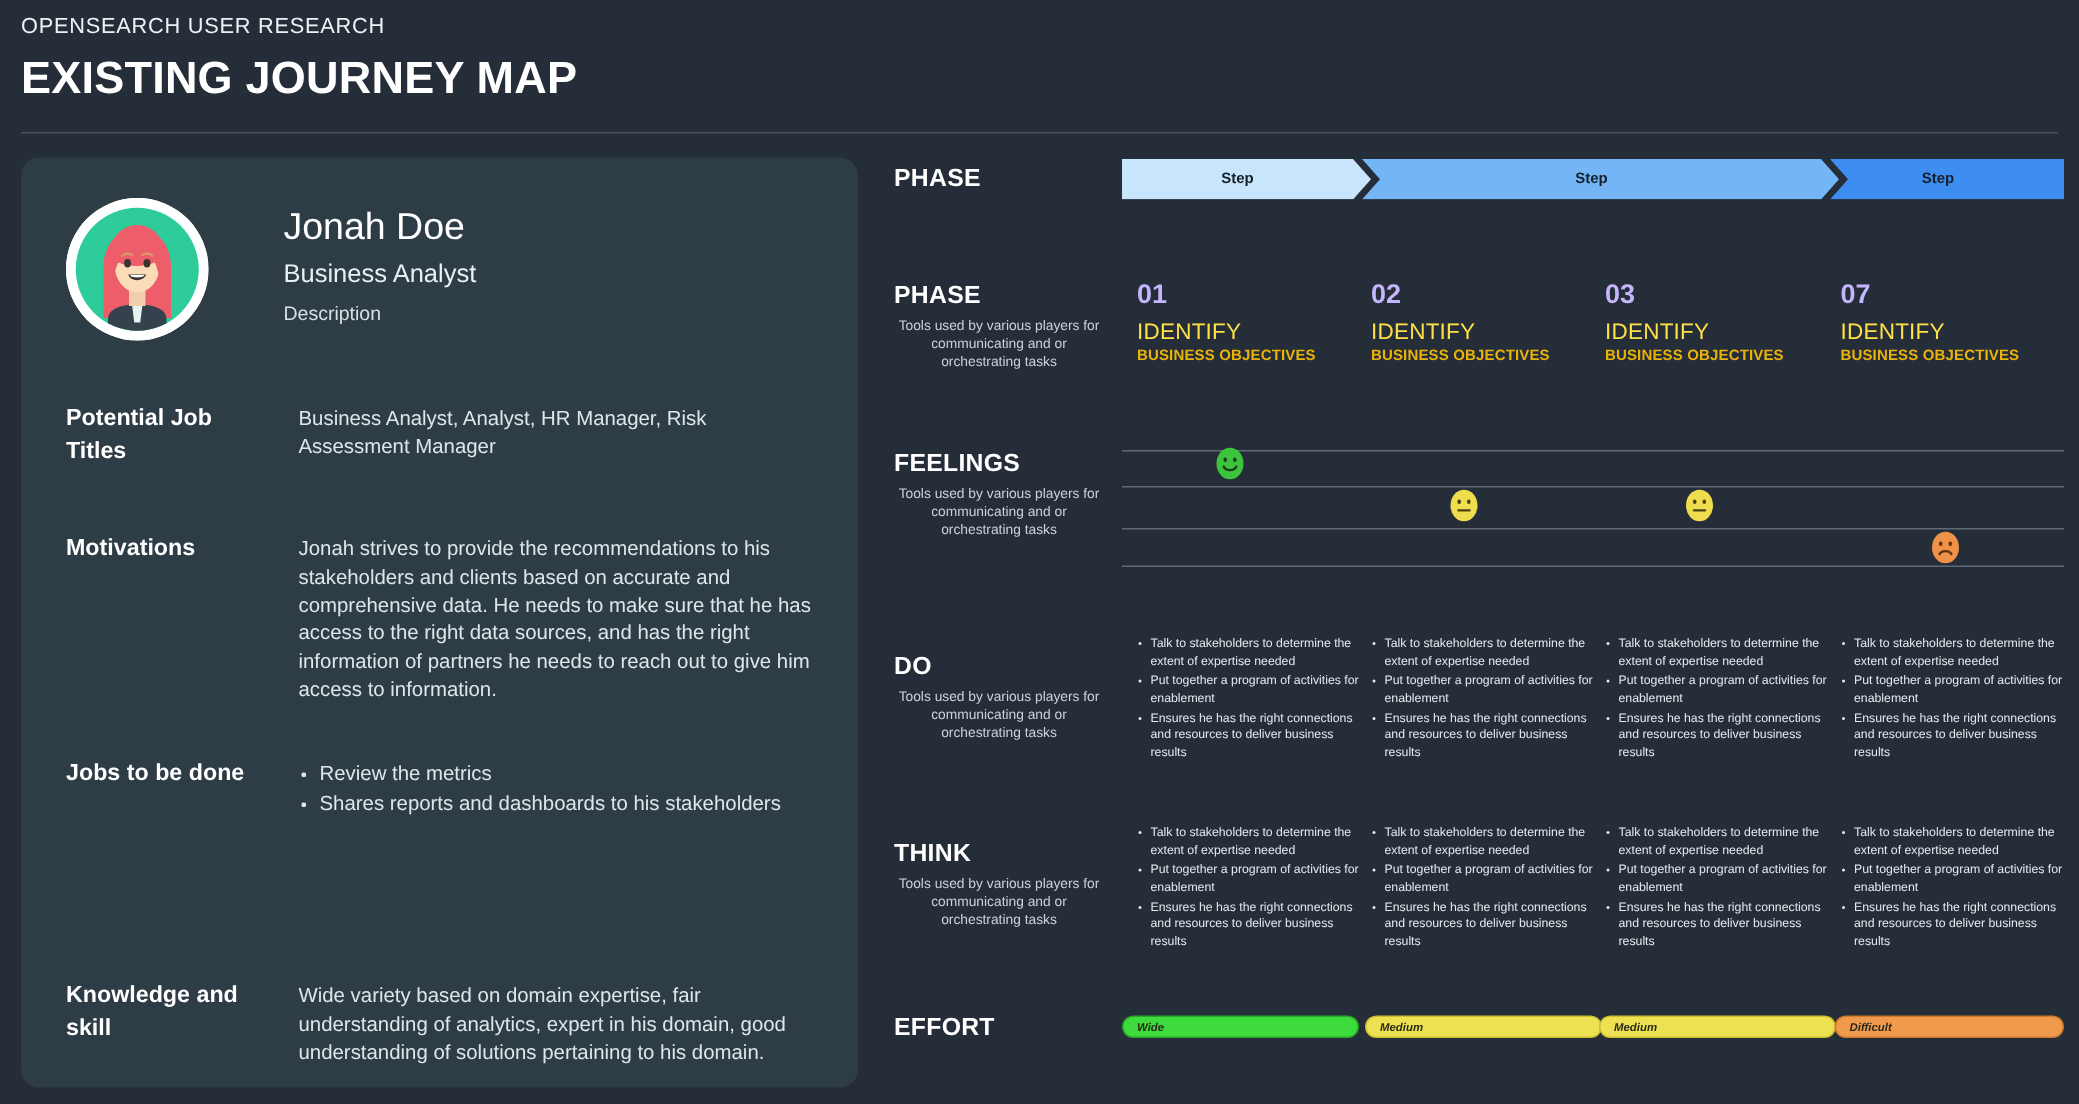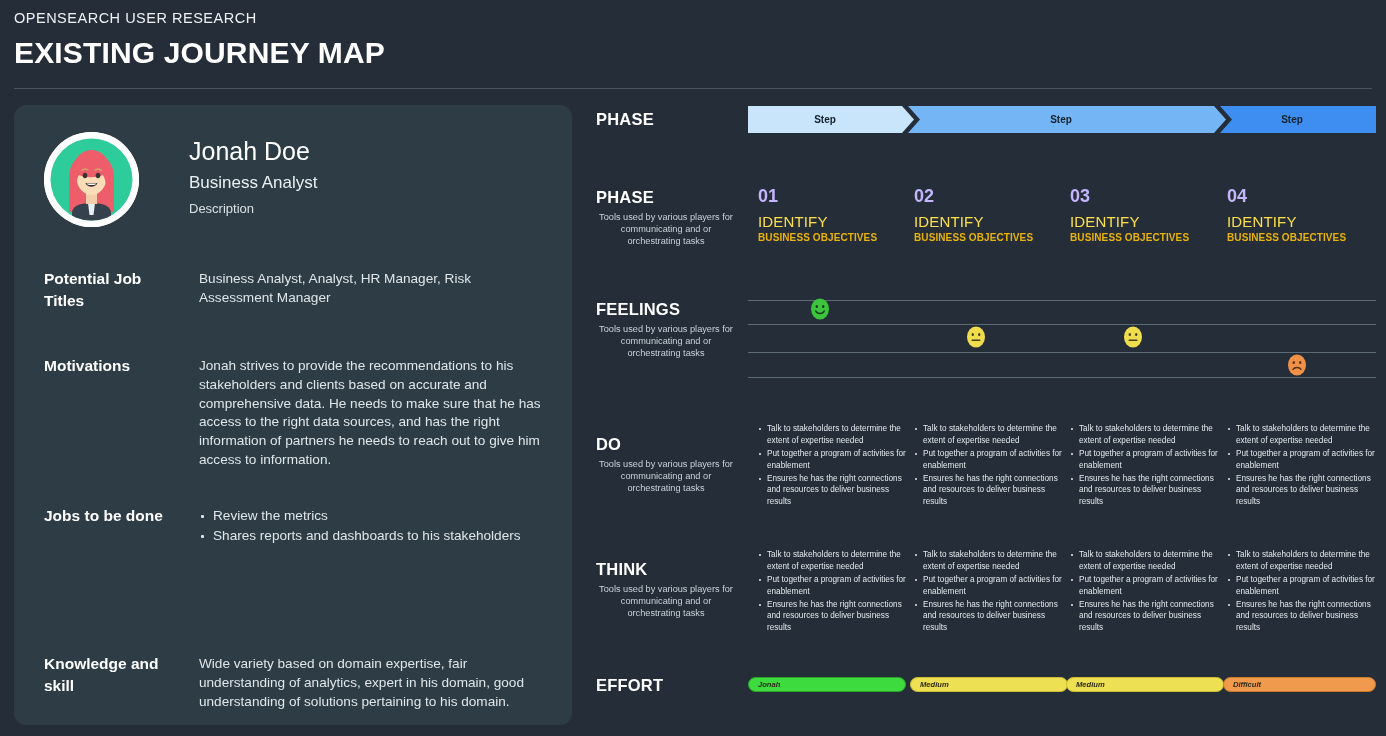--- a/index.html
+++ b/index.html
@@ -220,21 +220,21 @@
       <div class="col-num">02</div>
       <div class="col-t1">IDENTIFY</div>
       <div class="col-t2">BUSINESS OBJECTIVES</div>
     </div>
     <div class="col" style="left:474px;top:87px;">
       <div class="col-num">03</div>
       <div class="col-t1">IDENTIFY</div>
       <div class="col-t2">BUSINESS OBJECTIVES</div>
     </div>
     <div class="col" style="left:631px;top:87px;">
-      <div class="col-num">04</div>
+      <div class="col-num">07</div>
       <div class="col-t1">IDENTIFY</div>
       <div class="col-t2">BUSINESS OBJECTIVES</div>
     </div>
 
     <div class="rowlabel" style="top:200px;">
       <div class="rl-title">FEELINGS</div>
       <div class="rl-sub">Tools used by various players for communicating and or orchestrating tasks</div>
     </div>
     <div class="gridline" style="top:200px;"></div>
     <div class="gridline" style="top:224px;"></div>
@@ -337,21 +337,21 @@
         <li>Talk to stakeholders to determine the extent of expertise needed</li>
         <li>Put together a program of activities for enablement</li>
         <li>Ensures he has the right connections and resources to deliver business results</li>
       </ul>
     </div>
 
     <div class="rowlabel" style="top:576px;">
       <div class="rl-title">EFFORT</div>
     </div>
     <div class="pill" style="left:152px;top:577px;width:158px;background:#3ddb3d;border:1.3px solid #2aa52a;">
-      <span>Jonah</span>
+      <span>Wide</span>
     </div>
     <div class="pill" style="left:314px;top:577px;width:158px;background:#ede053;border:1.3px solid #cbbf2f;">
       <span>Medium</span>
     </div>
     <div class="pill" style="left:470px;top:577px;width:158px;background:#ede053;border:1.3px solid #cbbf2f;">
       <span>Medium</span>
     </div>
     <div class="pill" style="left:627px;top:577px;width:153px;background:#f09a4e;border:1.3px solid #d07a2c;">
       <span>Difficult</span>
     </div>

